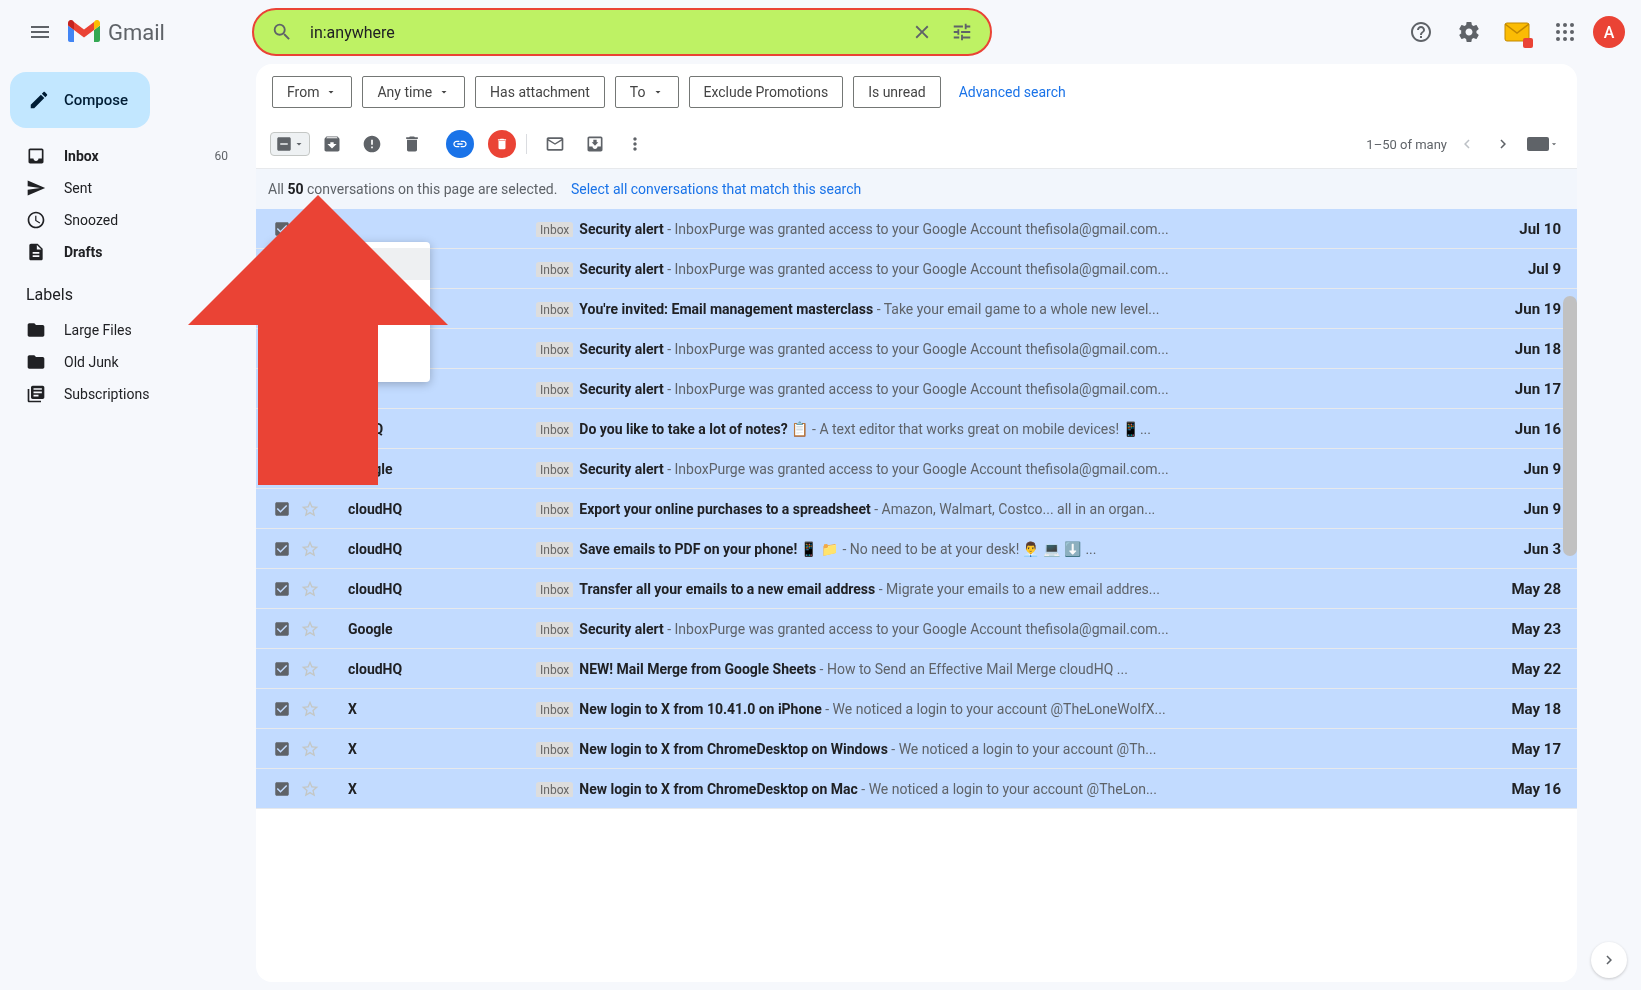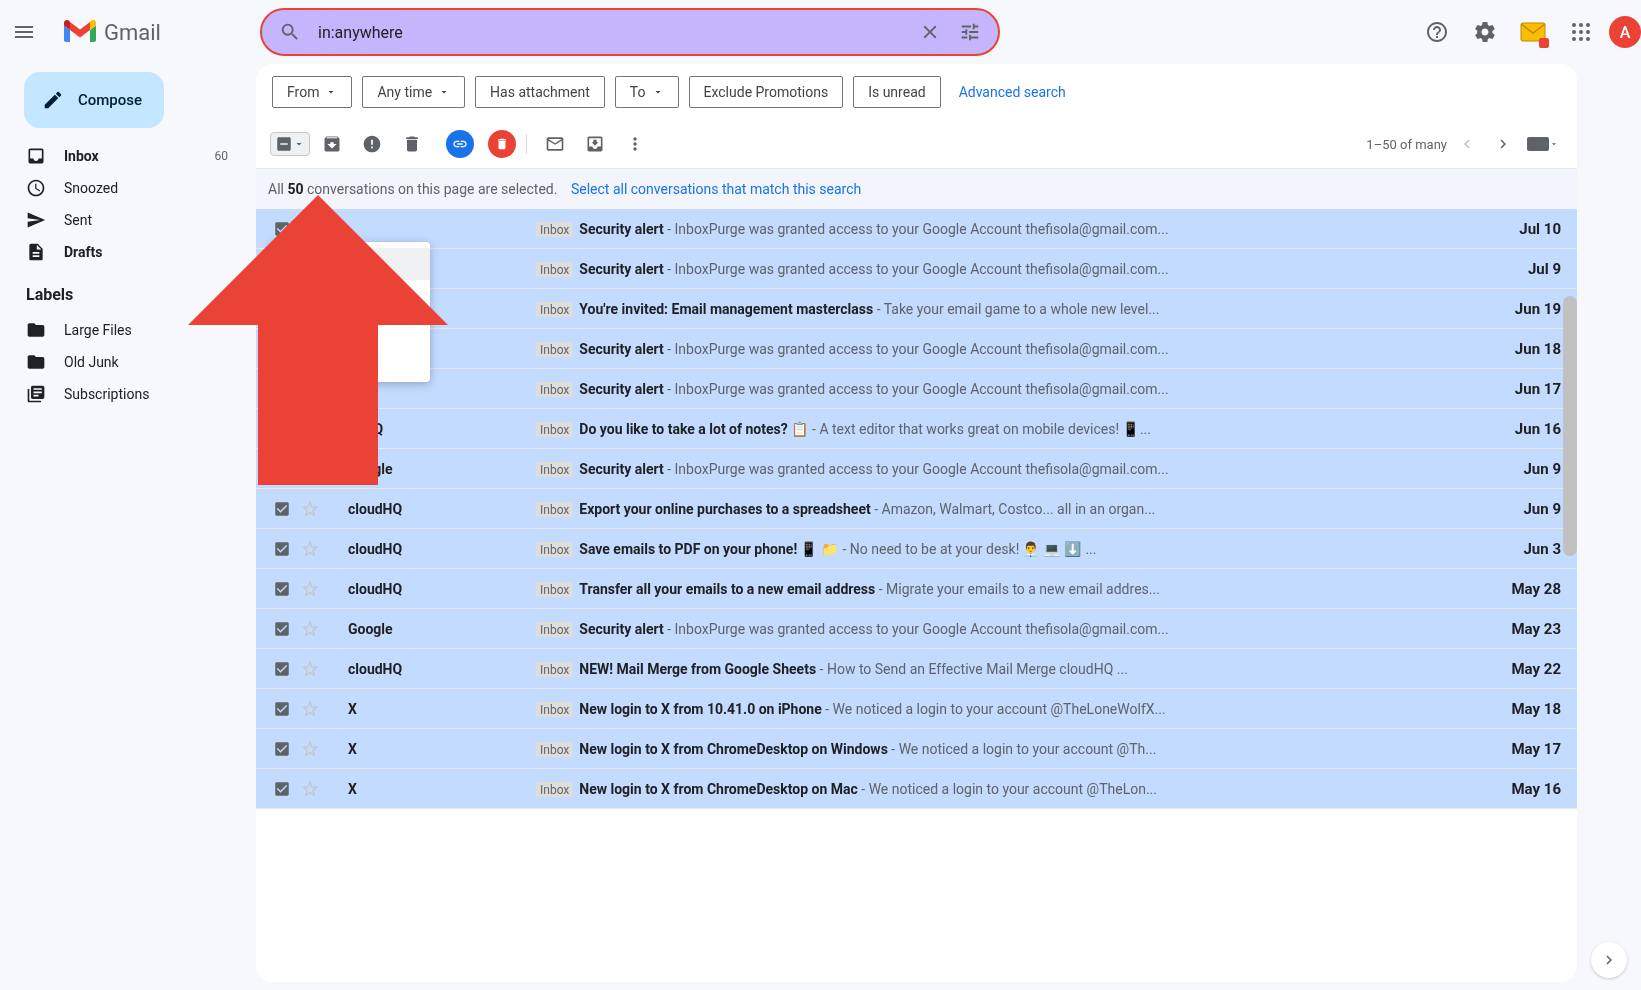--- a/index.html
+++ b/index.html
@@ -1,37 +1,37 @@
 <!DOCTYPE html>
 <html><head>
 <meta charset="utf-8">
 <style>
 *{box-sizing:border-box;margin:0;padding:0;font-family:'Google Sans',Roboto,Arial,sans-serif}
 body{background:#f6f8fc;color:#202124;font-size:14px;overflow:hidden}
 .app{display:flex;flex-direction:column;height:990px;width:1641px}
-.header{display:flex;align-items:center;height:64px;padding:0 0;gap:16px}
+.header{display:flex;align-items:center;height:64px;padding:0 16px;gap:4px}
 .menu-btn{width:48px;height:48px;border:none;background:none;border-radius:50%;display:flex;align-items:center;justify-content:center;cursor:pointer}
 .logo-wrap{display:flex;align-items:center;gap:8px;min-width:160px}
 .logo-text{font-size:22px;color:#5f6368;font-weight:400}
 .search-wrap{flex:1;max-width:740px;margin-left:20px}
-.search-box{display:flex;align-items:center;background:#c4b5fd;border-radius:30px;height:48px;padding:0 8px;border:2px solid #ea4335;position:relative}
+.search-box{display:flex;align-items:center;background:#bef264;border-radius:30px;height:48px;padding:0 8px;border:2px solid #ea4335;position:relative}
 .search-box input{flex:1;border:none;background:none;font-size:16px;outline:none;padding:0 8px;color:#202124}
 .search-icon-btn{width:40px;height:40px;border:none;background:none;border-radius:50%;display:flex;align-items:center;justify-content:center;cursor:pointer}
 .header-right{display:flex;align-items:center;gap:8px;margin-left:auto}
 .hdr-icon{width:40px;height:40px;border:none;background:none;border-radius:50%;display:flex;align-items:center;justify-content:center;cursor:pointer}
 .avatar{width:32px;height:32px;border-radius:50%;background:#ea4335;color:#fff;display:flex;align-items:center;justify-content:center;font-size:16px;font-weight:500;cursor:pointer}
 .body{display:flex;flex:1;overflow:hidden}
 .sidebar{width:256px;padding:8px 0;overflow-y:auto}
-.compose-btn{display:flex;align-items:center;gap:14px;background:#c2e7ff;border:none;border-radius:16px;padding:0 22px 0 18px;height:56px;margin:0 0 12px 24px;font-size:15px;font-weight:500;color:#001d35;cursor:pointer}
+.compose-btn{display:flex;align-items:center;gap:14px;background:#c2e7ff;border:none;border-radius:16px;padding:0 22px 0 18px;height:56px;margin:0 0 12px 10px;font-size:15px;font-weight:500;color:#001d35;cursor:pointer}
 .nav-item{display:flex;align-items:center;height:32px;padding:0 12px 0 26px;border-radius:0 16px 16px 0;margin-right:16px;cursor:pointer;gap:18px}
 .nav-item .label{flex:1;font-size:14px;color:#202124}
 .nav-item.bold .label{font-weight:700}
 .nav-item .count{font-size:12px;color:#5f6368}
 .nav-item.bold .count{font-weight:400}
-.section-hdr{display:flex;align-items:center;justify-content:space-between;padding:14px 20px 8px 26px;font-size:16px;font-weight:700;color:#202124}
+.section-hdr{display:flex;align-items:center;justify-content:space-between;padding:14px 20px 8px 26px;font-size:16px;font-weight:400;color:#202124}
 .section-plus{font-size:20px;color:#5f6368;cursor:pointer}
 .section-name{display:flex;align-items:center;padding:10px 20px 8px 26px;font-size:16px;font-weight:500}
 .section-name svg{margin-left:auto}
 .main{flex:1;background:#fff;border-radius:16px;margin:0 8px 8px 0;display:flex;flex-direction:column;overflow:hidden;position:relative}
 .chips{display:flex;align-items:center;gap:10px;padding:12px 16px;border-bottom:none}
 .chip{display:flex;align-items:center;gap:6px;border:1px solid #747775;border-radius:2px;padding:0 14px;height:32px;background:#fff;font-size:14px;color:#444;cursor:pointer}
 .adv-link{color:#1a73e8;font-size:14px;cursor:pointer;margin-left:8px}
 .toolbar{display:flex;align-items:center;height:48px;padding:0 14px;gap:4px}
 .tb-sel{display:flex;align-items:center;border:1px solid #c4c7c5;border-radius:4px;padding:2px 4px;cursor:pointer;background:#eef1f3}
 .tb-btn{width:36px;height:36px;border:none;background:none;border-radius:50%;display:flex;align-items:center;justify-content:center;cursor:pointer}
@@ -150,29 +150,29 @@
       <div id="nav-list">
           <div class="nav-item bold">
             <svg width="20" height="20" viewBox="0 0 24 24" fill="#202124">
               <path d="M19 3H4.99c-1.11 0-1.98.89-1.98 2L3 19c0 1.1.88 2 1.99 2H19c1.1 0 2-.9 2-2V5c0-1.11-.9-2-2-2zm0 12h-4c0 1.66-1.35 3-3 3s-3-1.34-3-3H4.99V5H19v10z"></path>
             </svg>
             <span class="label">Inbox</span>
             <span class="count">60</span>
           </div>
           <div class="nav-item">
             <svg width="20" height="20" viewBox="0 0 24 24" fill="#202124">
+              <path d="M2.01 21L23 12 2.01 3 2 10l15 2-15 2z"></path>
+            </svg>
+            <span class="label">Sent</span>
+          </div>
+          <div class="nav-item">
+            <svg width="20" height="20" viewBox="0 0 24 24" fill="#202124">
               <path d="M11.99 2C6.47 2 2 6.48 2 12s4.47 10 9.99 10C17.52 22 22 17.52 22 12S17.52 2 11.99 2zM12 20c-4.42 0-8-3.58-8-8s3.58-8 8-8 8 3.58 8 8-3.58 8-8 8zm.5-13H11v6l5.25 3.15.75-1.23-4.5-2.67z"></path>
             </svg>
             <span class="label">Snoozed</span>
-          </div>
-          <div class="nav-item">
-            <svg width="20" height="20" viewBox="0 0 24 24" fill="#202124">
-              <path d="M2.01 21L23 12 2.01 3 2 10l15 2-15 2z"></path>
-            </svg>
-            <span class="label">Sent</span>
           </div>
           <div class="nav-item bold">
             <svg width="20" height="20" viewBox="0 0 24 24" fill="#202124">
               <path d="M14 2H6c-1.1 0-1.99.9-1.99 2L4 20c0 1.1.89 2 1.99 2H18c1.1 0 2-.9 2-2V8l-6-6zm2 16H8v-2h8v2zm0-4H8v-2h8v2zm-3-5V3.5L18.5 9H13z"></path>
             </svg>
             <span class="label">Drafts</span>
           </div>
         </div>
       <div class="section-hdr">
         <span>Labels</span>

